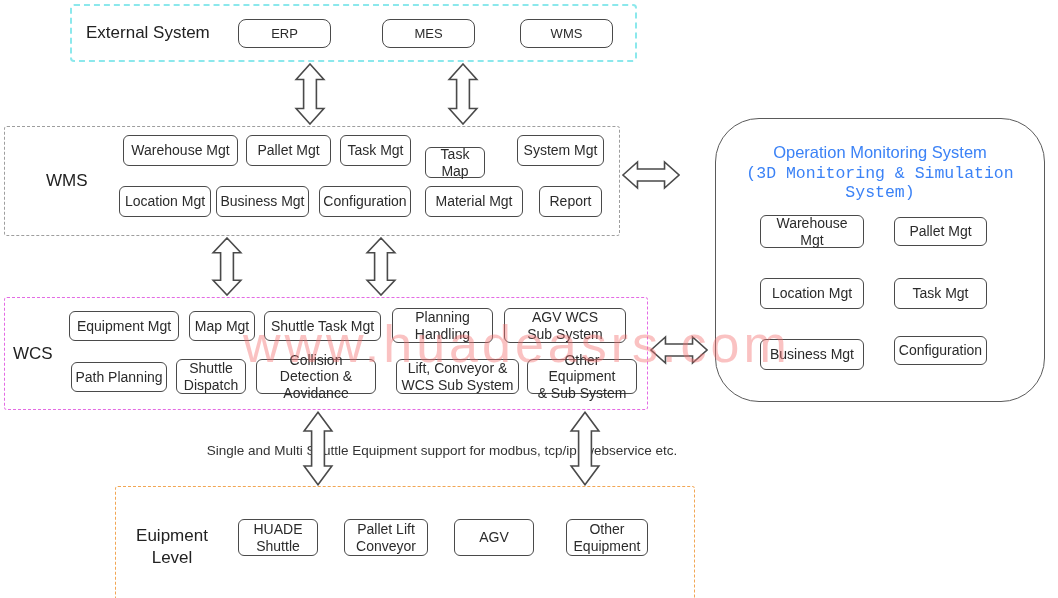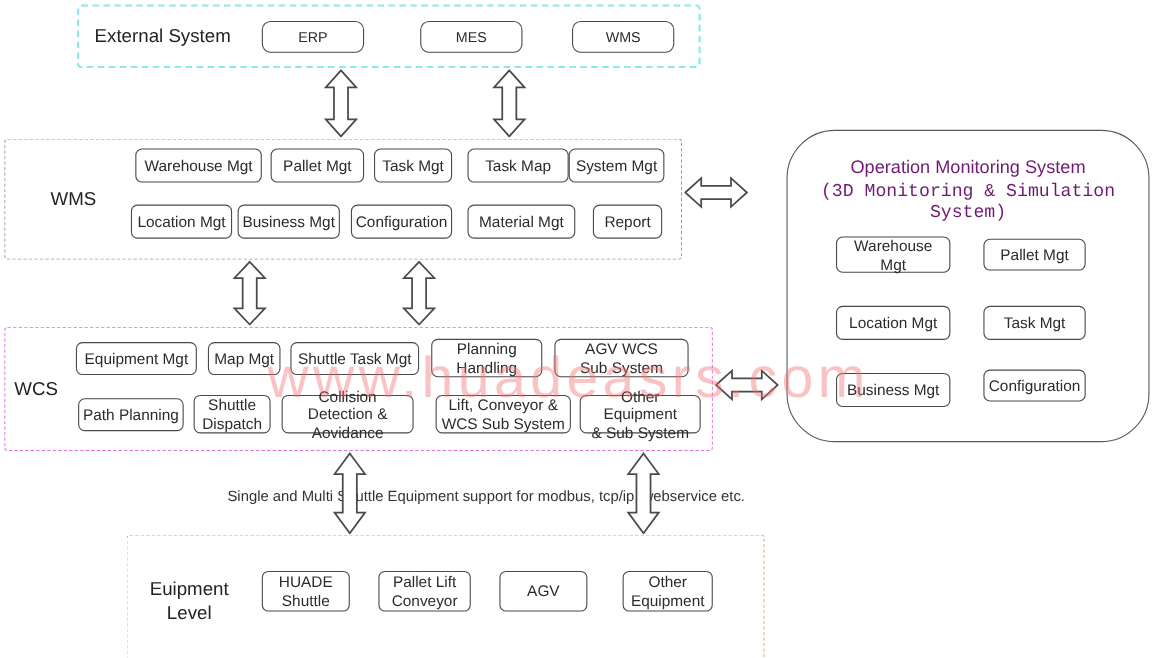--- a/index.html
+++ b/index.html
@@ -10,21 +10,21 @@
   .sec-wms{border:1.5px dashed var(--wms-border,#9e9e9e);border-radius:3px;}
   .sec-wcs{border:1.5px dashed var(--wcs-border,#e46ae4);border-radius:3px;}
   .sec-equipment{border:1.5px dashed var(--equipment-border,#f2a654);border-radius:3px;}
   .sec-monitor{border:1.5px solid #5a5a5a;border-radius:44px;}
   .sec-label{position:absolute;font-size:17px;color:#222;white-space:pre-line;line-height:1.3;}
   .vcenter{top:50%;transform:translateY(-50%);}
   .box{position:absolute;box-sizing:border-box;border:1.5px solid var(--box-border,#4a4a4a);
        border-radius:6px;background:#fff;display:flex;align-items:center;justify-content:center;
        text-align:center;font-size:14px;line-height:1.18;color:#2b2b2b;white-space:pre-line;padding:1px 2px;}
   .box-lg{border-radius:8px;font-size:13px;}
-  .title-line{position:absolute;width:100%;text-align:center;font-size:16.5px;color:#701a75;}
+  .title-line{position:absolute;width:100%;text-align:center;font-size:16.5px;color:#3b82f6;}
   .arrow{position:absolute;z-index:2;}
   .arrow svg{display:block;width:100%;height:100%;}
   .note{position:absolute;z-index:1;text-align:center;font-size:13.5px;color:#333;}
   .watermark{position:absolute;z-index:5;font-size:52px;letter-spacing:4px;
              color:var(--watermark,#f47070);opacity:.42;pointer-events:none;white-space:nowrap;}
 </style>
 </head>
 <body>
 
 <div class="canvas">
@@ -36,21 +36,21 @@
     <div class="box box-lg" style="left:166px;top:13px;width:93px;height:29px;text-align:center;">ERP</div>
     <div class="box box-lg" style="left:310px;top:13px;width:93px;height:29px;">MES</div>
     <div class="box box-lg" style="left:448px;top:13px;width:93px;height:29px;">WMS</div>
   </div>
 
   <div class="section sec-wms" style="left:4px;top:126px;width:616px;height:110px;">
     <div class="sec-label vcenter" style="left:41px;">WMS</div>
     <div class="box" style="left:118px;top:8px;width:115px;height:31px;">Warehouse Mgt</div>
     <div class="box" style="left:241px;top:8px;width:85px;height:31px;">Pallet Mgt</div>
     <div class="box" style="left:335px;top:8px;width:71px;height:31px;">Task Mgt</div>
-    <div class="box" style="left:420px;top:8px;width:92px;height:31px;">Task Map</div>
+    <div class="box" style="left:420px;top:20px;width:60px;height:31px;">Task Map</div>
     <div class="box" style="left:512px;top:8px;width:87px;height:31px;">System Mgt</div>
     <div class="box" style="left:114px;top:59px;width:92px;height:31px;">Location Mgt</div>
     <div class="box" style="left:211px;top:59px;width:93px;height:31px;">Business Mgt</div>
     <div class="box" style="left:314px;top:59px;width:92px;height:31px;">Configuration</div>
     <div class="box" style="left:420px;top:59px;width:98px;height:31px;">Material Mgt</div>
     <div class="box" style="left:534px;top:59px;width:63px;height:31px;">Report</div>
   </div>
 
   <div class="section sec-wcs" style="left:4px;top:297px;width:644px;height:113px;">
     <div class="sec-label vcenter" style="left:8px;">WCS</div>

